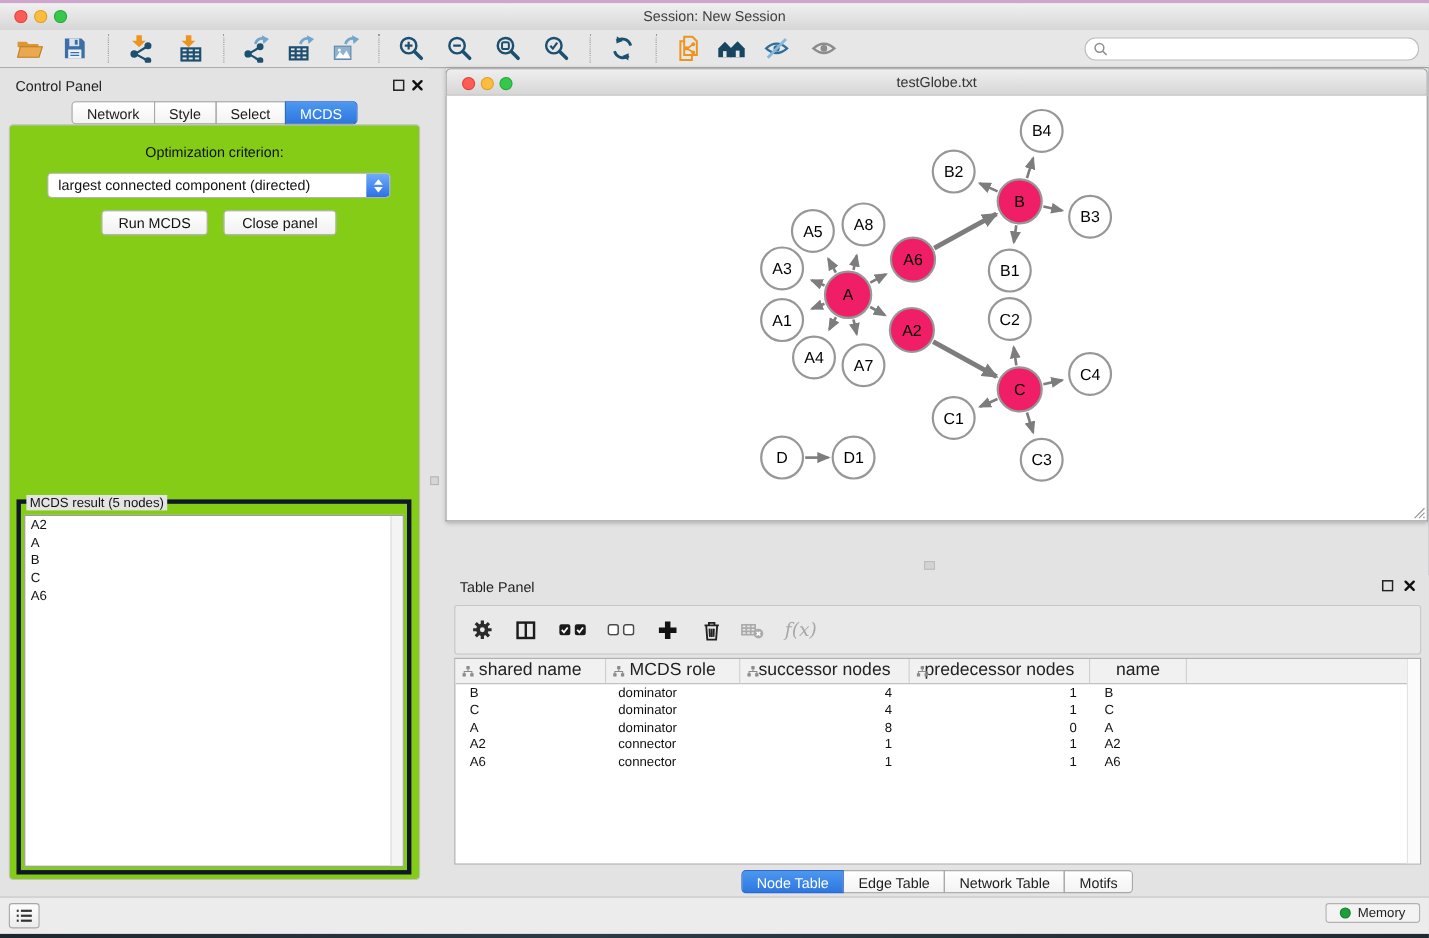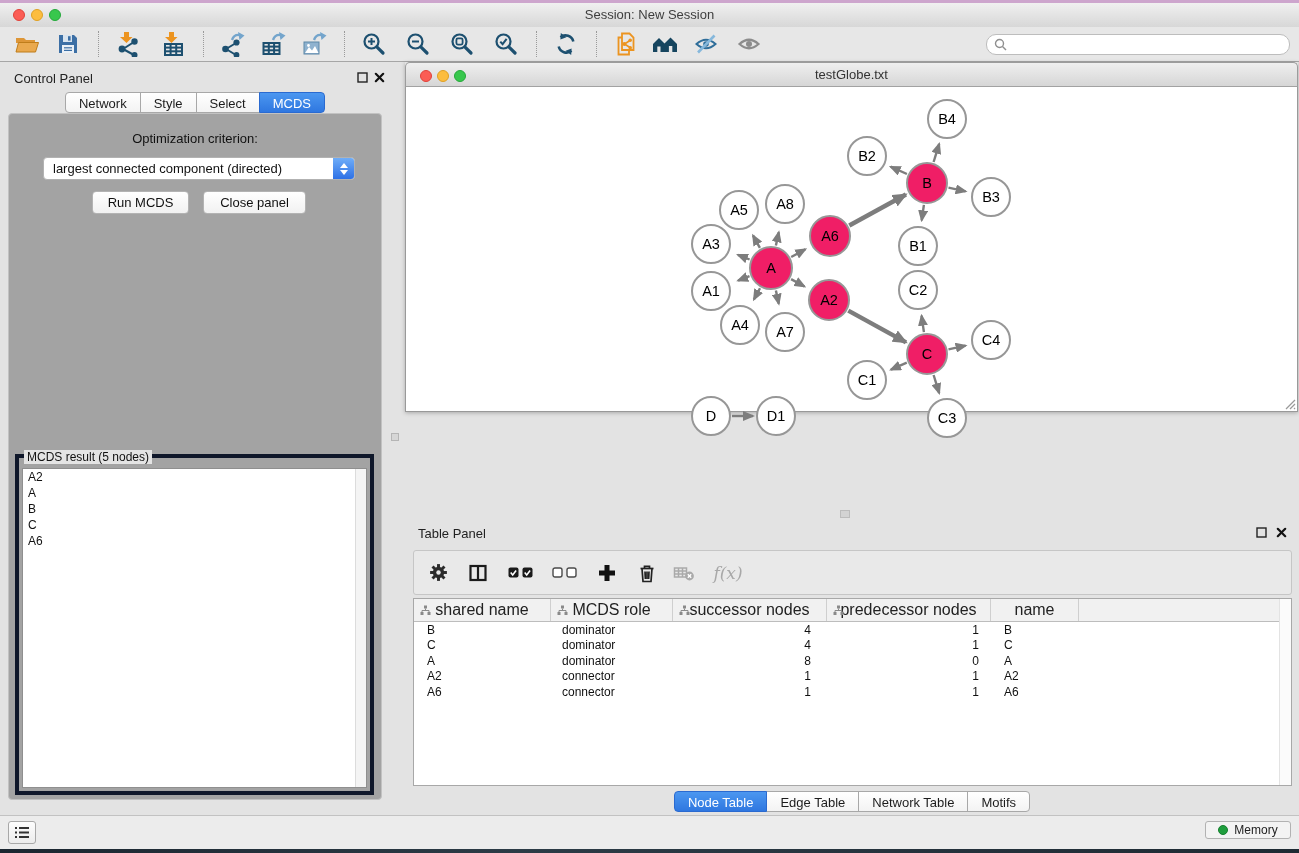--- a/index.html
+++ b/index.html
@@ -36,41 +36,41 @@
   .tab{background:linear-gradient(#ffffff,#f3f3f3);border:1px solid #a8a8a8;margin-left:-1px;height:21px;line-height:21px;
        font-size:13px;color:#1c1c1c;text-align:center;box-sizing:border-box;padding:0 13px;white-space:nowrap;}
   .tab:first-child{border-radius:4px 0 0 4px;margin-left:0;}
   .tab:last-child{border-radius:0 4px 4px 0;}
   .tab.active{background:linear-gradient(#4b97f0,#2f77e0);border-color:#2a6ad0;color:#fff;position:relative;z-index:1;}
 
   
   .control-panel{left:0;top:62px;width:390px;height:753px;background:#e3e3e3;}
   .cp-header-title{position:absolute;left:14px;top:9px;}
   .cp-tabs{position:absolute;left:0;right:0;top:30px;display:flex;justify-content:center;}
-  .cp-content{position:absolute;left:8px;right:8px;top:51px;bottom:15px;background:#a3a3a3;border:1px solid #c2c2c2;border-radius:4px;}
+  .cp-content{position:absolute;left:8px;right:8px;top:51px;bottom:15px;background:#84cc16;border:1px solid #c2c2c2;border-radius:4px;}
   .opt-label{position:absolute;left:0;right:0;top:17px;text-align:center;font-size:13px;color:#111;}
   .dropdown{position:absolute;left:34px;width:312px;top:43px;height:23px;background:#fff;border:1px solid #b2b2b2;border-radius:4px;box-sizing:border-box;}
   .dropdown-value{position:absolute;left:9px;top:0;line-height:21px;font-size:13px;color:#111;white-space:nowrap;}
   .dropdown-stepper{position:absolute;right:0;top:0;bottom:0;width:21px;border-radius:0 3px 3px 0;background:linear-gradient(#6fadf8,#2e71e6);display:flex;flex-direction:column;align-items:center;justify-content:center;gap:2px;}
   .tri-up{width:0;height:0;border-left:4px solid transparent;border-right:4px solid transparent;border-bottom:5px solid #fff;}
   .tri-down{width:0;height:0;border-left:4px solid transparent;border-right:4px solid transparent;border-top:5px solid #fff;}
   .btn{position:absolute;top:77px;height:23px;background:linear-gradient(#ffffff,#f1f1f1);border:1px solid #b3b3b3;border-radius:4px;
        font-size:13px;color:#111;text-align:center;line-height:21px;box-sizing:border-box;}
   .btn-run{left:83px;width:97px;}
   .btn-close{left:194px;width:103px;}
   .result-group{position:absolute;left:6px;right:7px;top:340px;bottom:4px;border:4px solid #0f172a;}
   .result-legend{position:absolute;top:-8px;left:5px;background:#e4e4e4;padding:0 3px;font-size:12px;color:#111;}
   .result-list{position:absolute;left:3px;right:3px;top:10px;bottom:3px;background:#fff;border:1px solid #8f8f8f;overflow:hidden;}
   .result-item{font-size:12px;line-height:16px;padding-left:5px;color:#111;}
   .result-scroll{position:absolute;right:0;top:0;bottom:0;width:10px;background:#f4f4f4;border-left:1px solid #dcdcdc;}
 
   .split-grip-v{left:391px;top:433px;width:8px;height:8px;background:#d6d6d6;border:1px solid #b5b5b5;box-sizing:border-box;}
 
   
-  .network-window{left:405px;top:62px;width:893px;height:350px;box-shadow:0 1px 4px rgba(0,0,0,.25);}
+  .network-window{left:405px;top:62px;width:893px;height:412px;box-shadow:0 1px 4px rgba(0,0,0,.25);}
   .nw-titlebar{position:absolute;left:0;top:0;right:0;height:25px;background:linear-gradient(#efefef,#d6d6d6);
                border:1px solid #9c9c9c;border-bottom:1px solid #a2a2a2;border-radius:5px 5px 0 0;box-sizing:border-box;}
   .nw-tl{top:7px;}
   .nw-title{line-height:24px;text-align:center;font-size:13px;color:#333;}
   .nw-content{position:absolute;left:0;top:25px;right:0;bottom:0;background:#fff;border:1px solid #999;border-top:none;box-sizing:border-box;}
   .nw-resize{position:absolute;right:1px;bottom:1px;width:14px;height:14px;}
 
   .divider-grip-h{left:840px;top:510px;width:10px;height:8px;background:#d3d3d3;border:1px solid #bcbcbc;box-sizing:border-box;}
 
   

